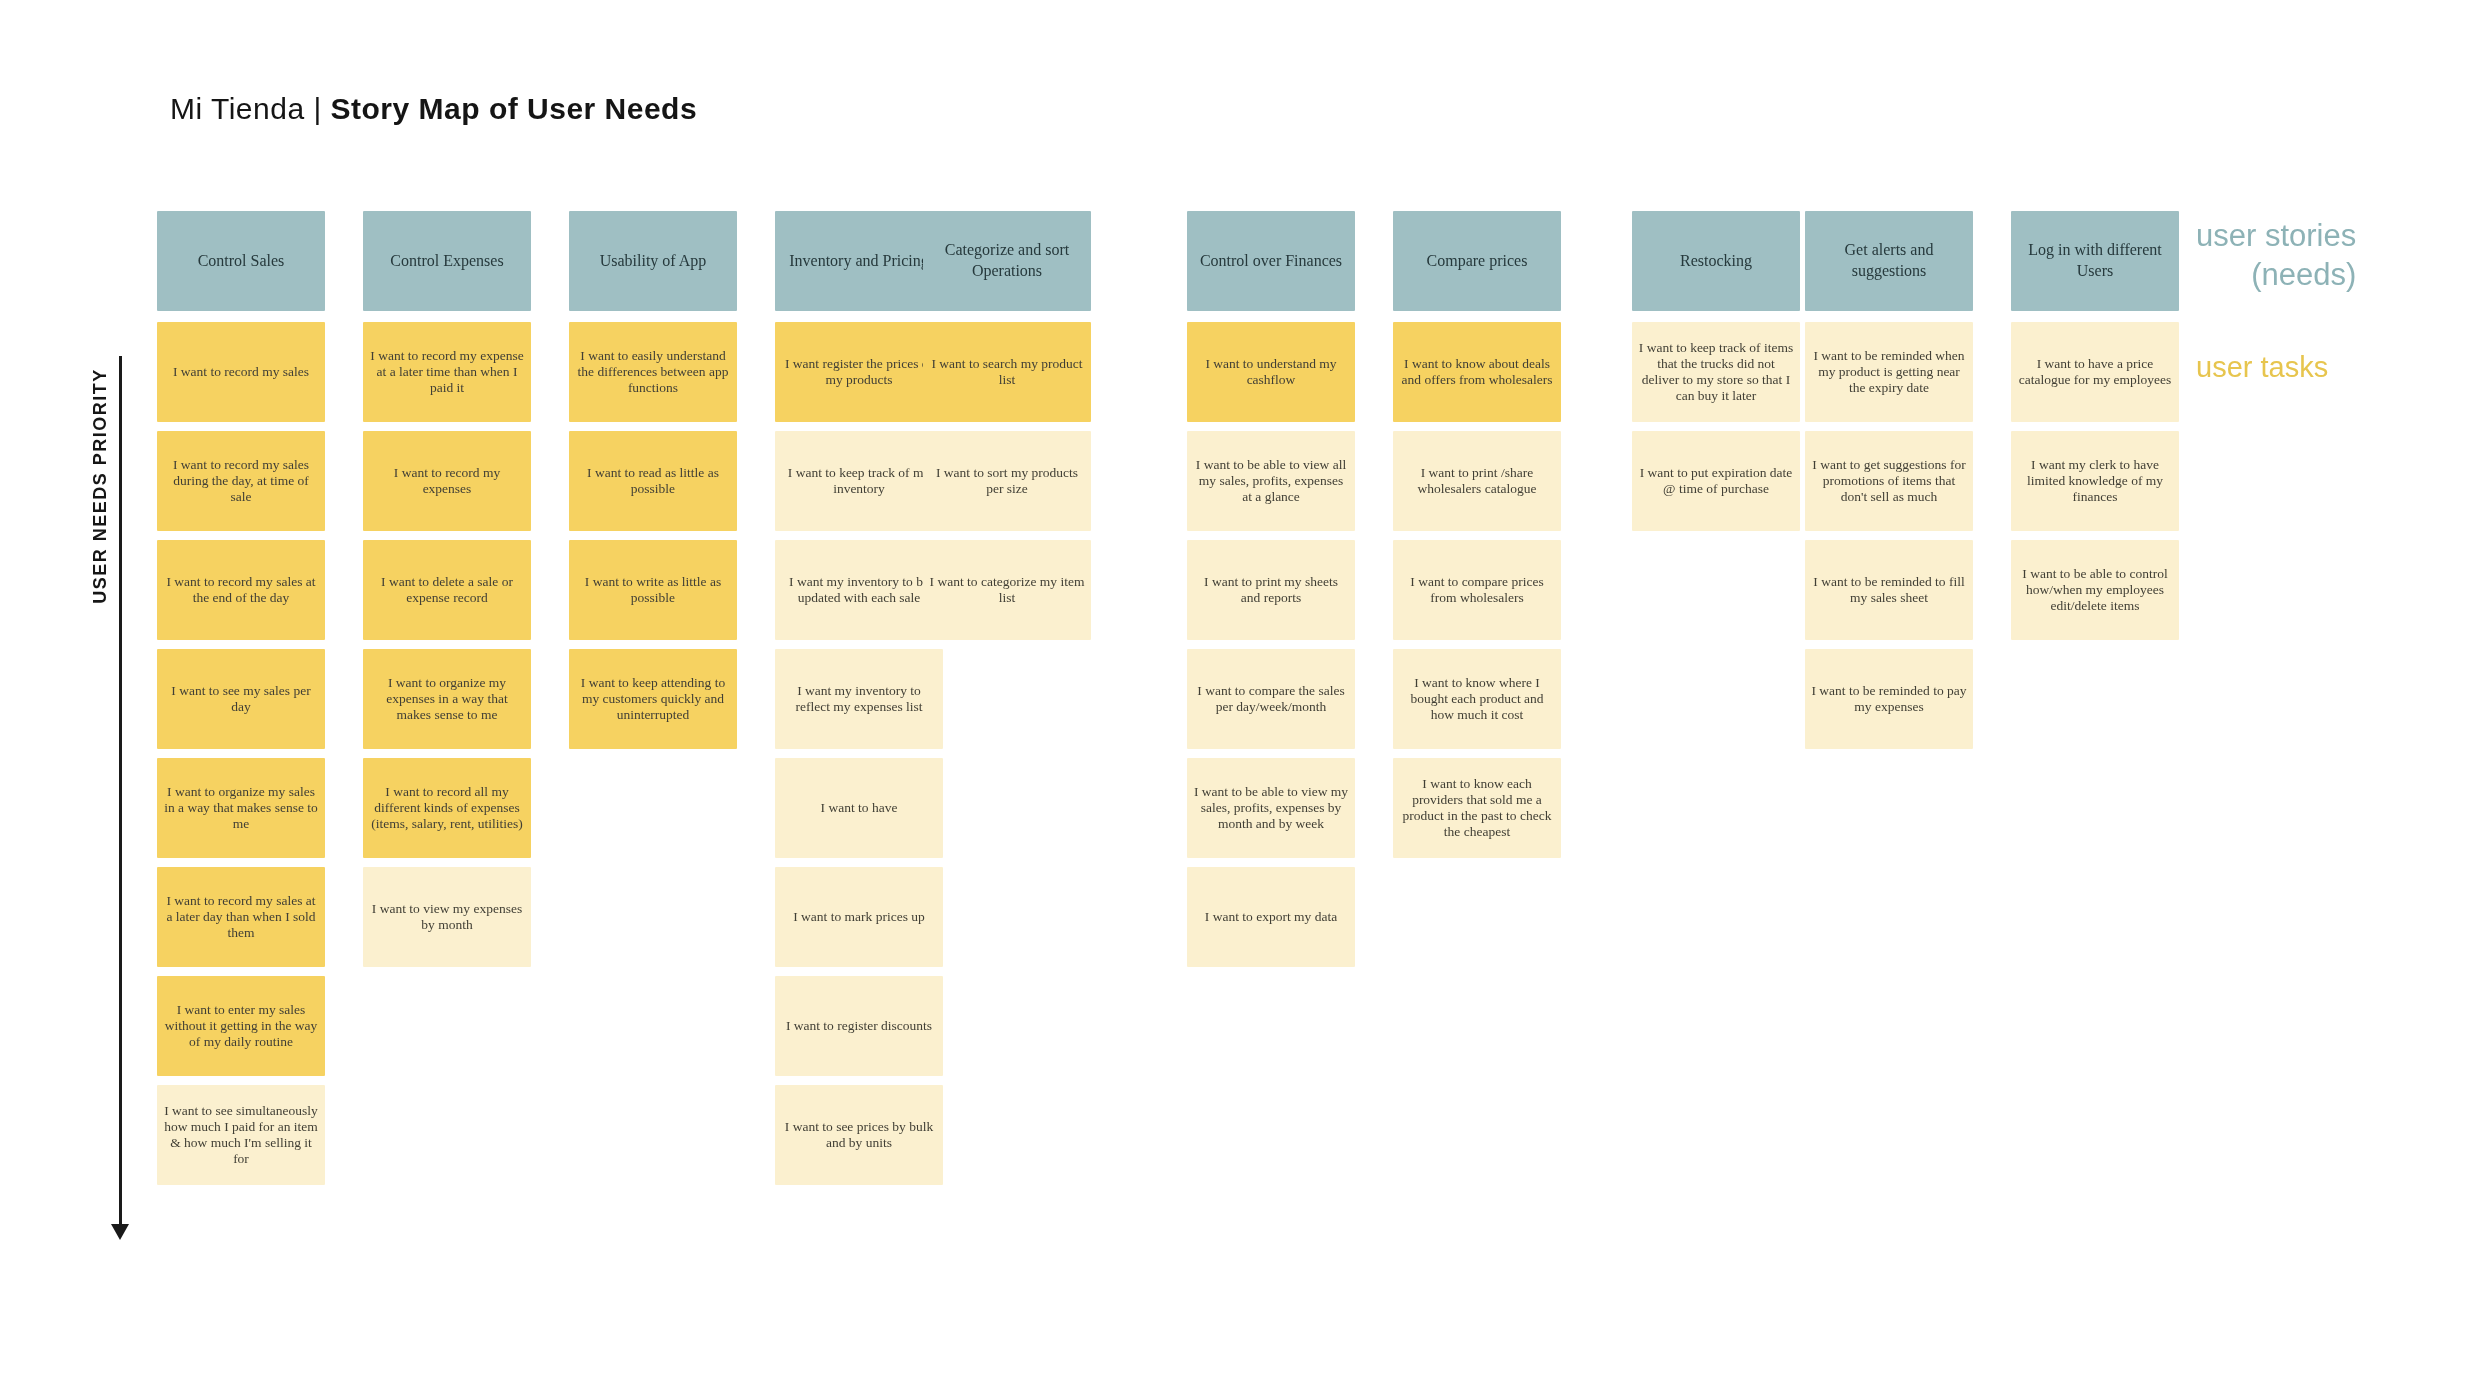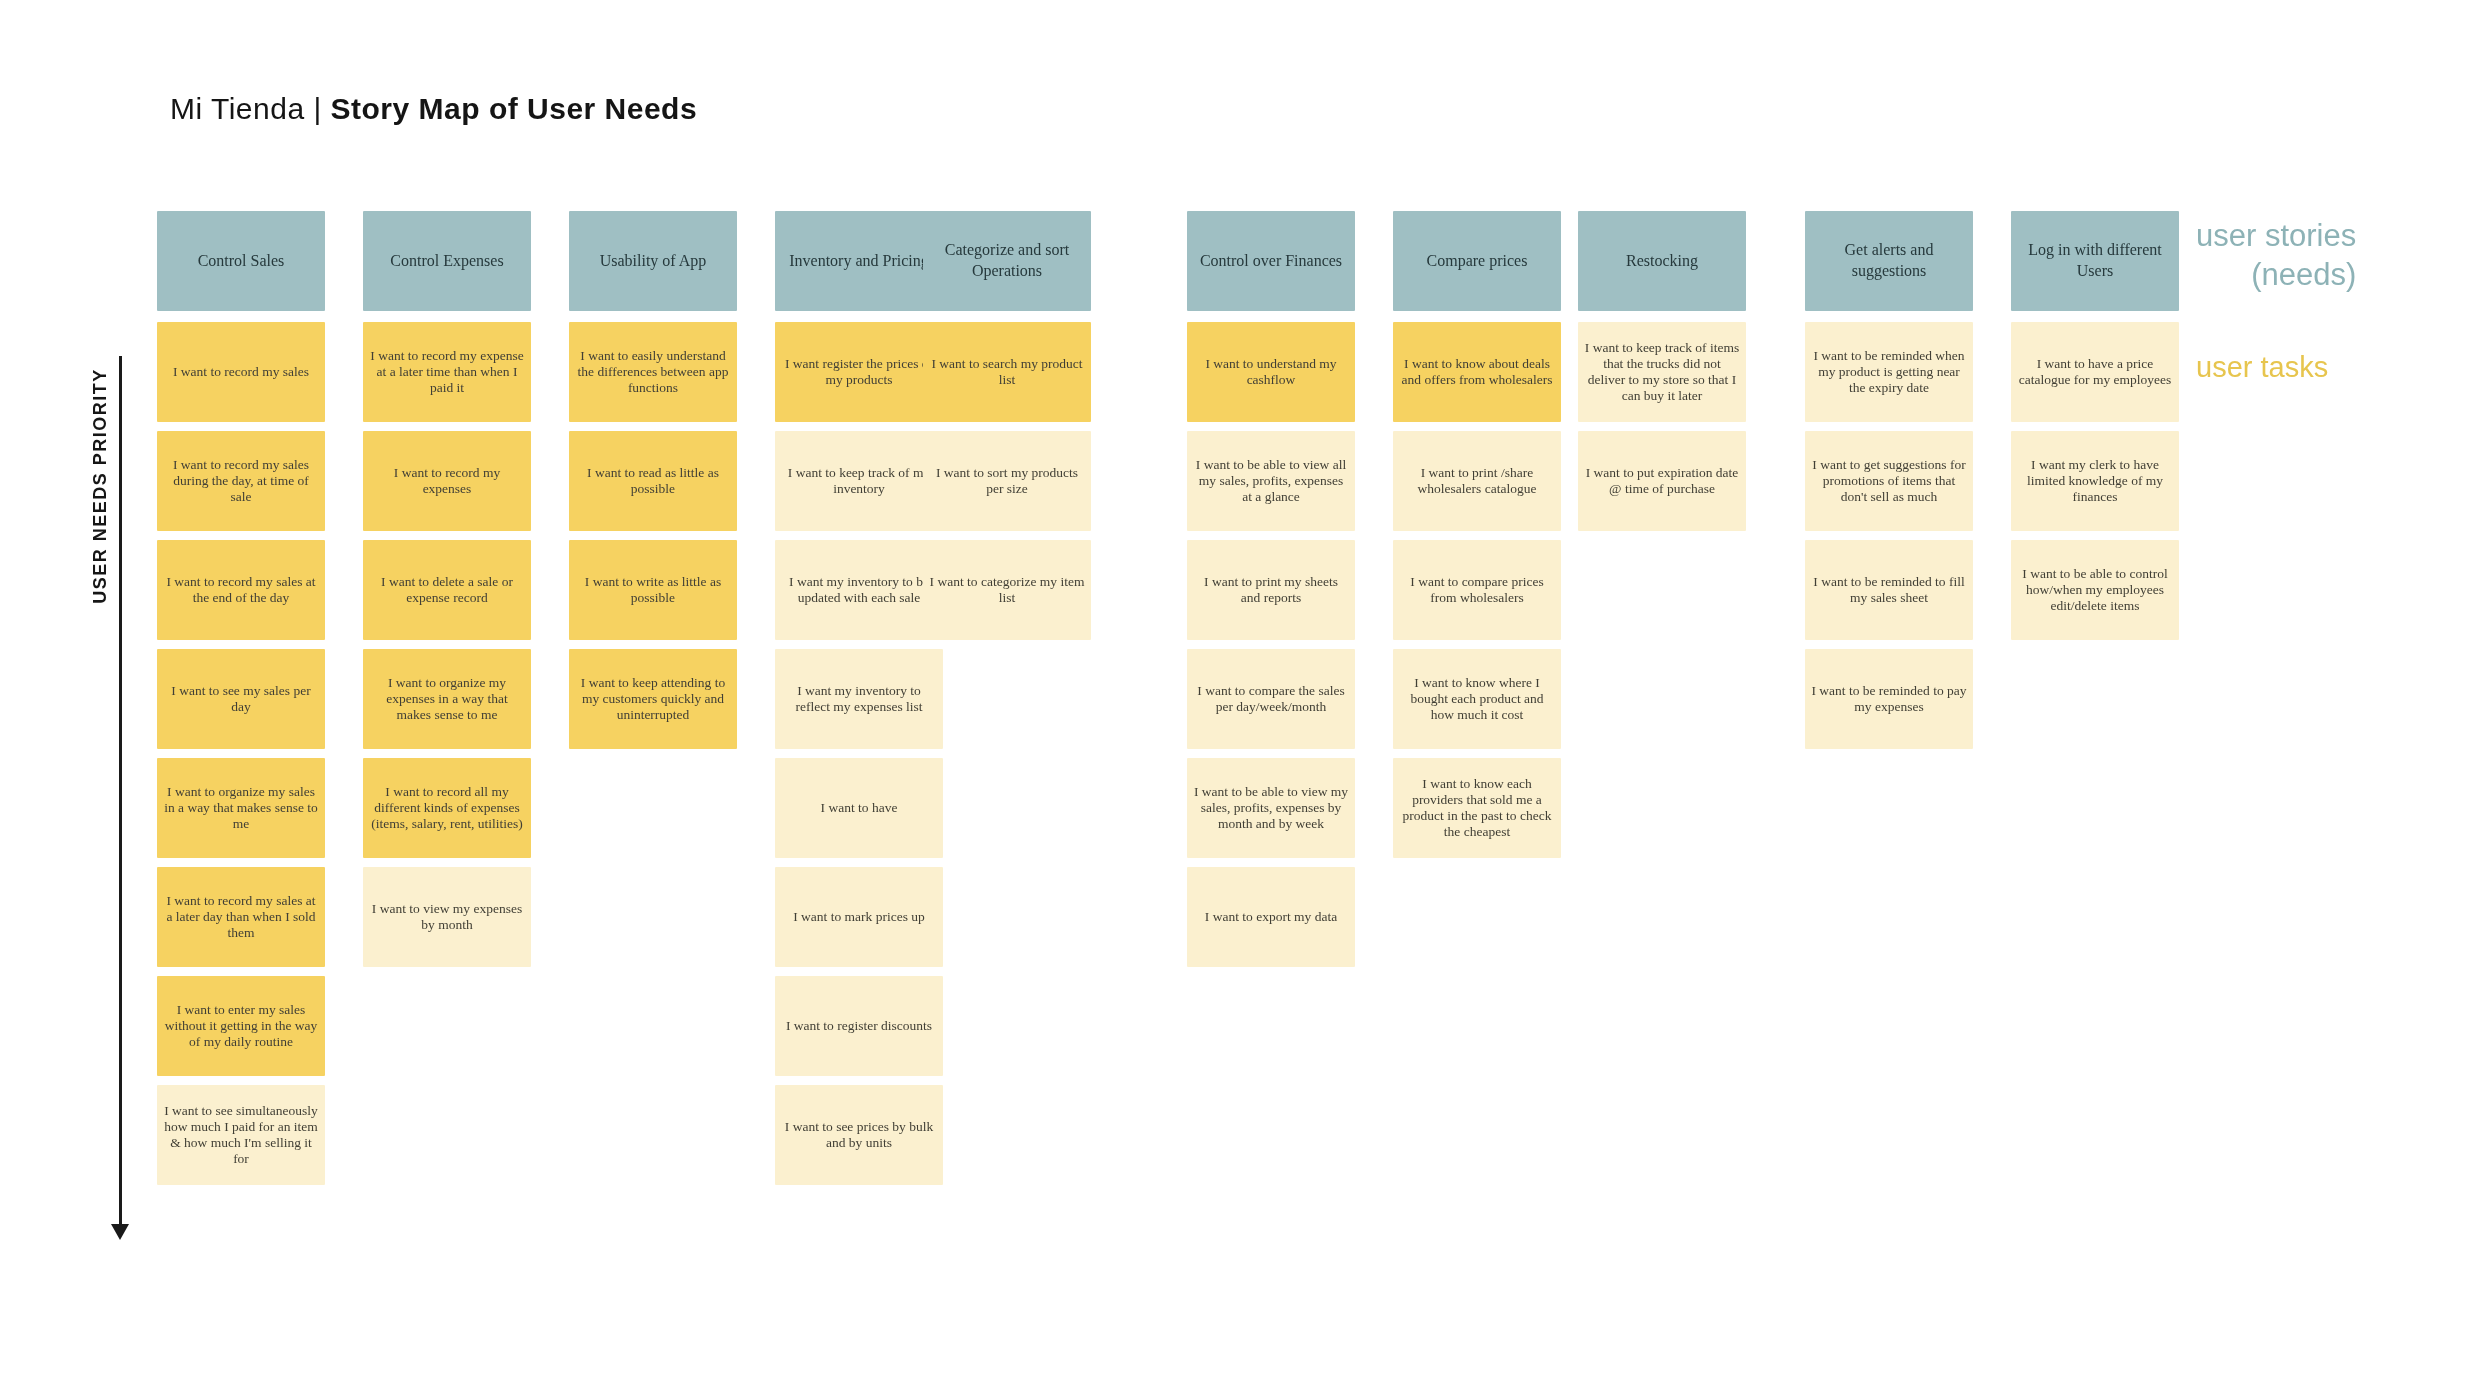--- a/index.html
+++ b/index.html
@@ -187,21 +187,21 @@
         <div class="note light">I want to export my data</div>
       </div>
       <div class="column" style="left: 1393px;">
         <div class="header-card">Compare prices</div>
         <div class="note strong">I want to know about deals and offers from wholesalers</div>
         <div class="note light">I want to print /share wholesalers catalogue</div>
         <div class="note light">I want to compare prices from wholesalers</div>
         <div class="note light">I want to know where I bought each product and how much it cost</div>
         <div class="note light">I want to know each providers that sold me a product in the past to check the cheapest</div>
       </div>
-      <div class="column" style="left: 1545px; padding-left: 33px;">
+      <div class="column" style="left: 1599px; padding-left: 33px;">
         <div class="header-card">Restocking</div>
         <div class="note light">I want to keep track of items that the trucks did not deliver to my store so that I can buy it later</div>
         <div class="note light">I want to put expiration date @ time of purchase</div>
       </div>
       <div class="column" style="left: 1805px;">
         <div class="header-card">Get alerts and suggestions</div>
         <div class="note light">I want to be reminded when my product is getting near the expiry date</div>
         <div class="note light">I want to get suggestions for promotions of items that don't sell as much</div>
         <div class="note light">I want to be reminded to fill my sales sheet</div>
         <div class="note light">I want to be reminded to pay my expenses</div>

